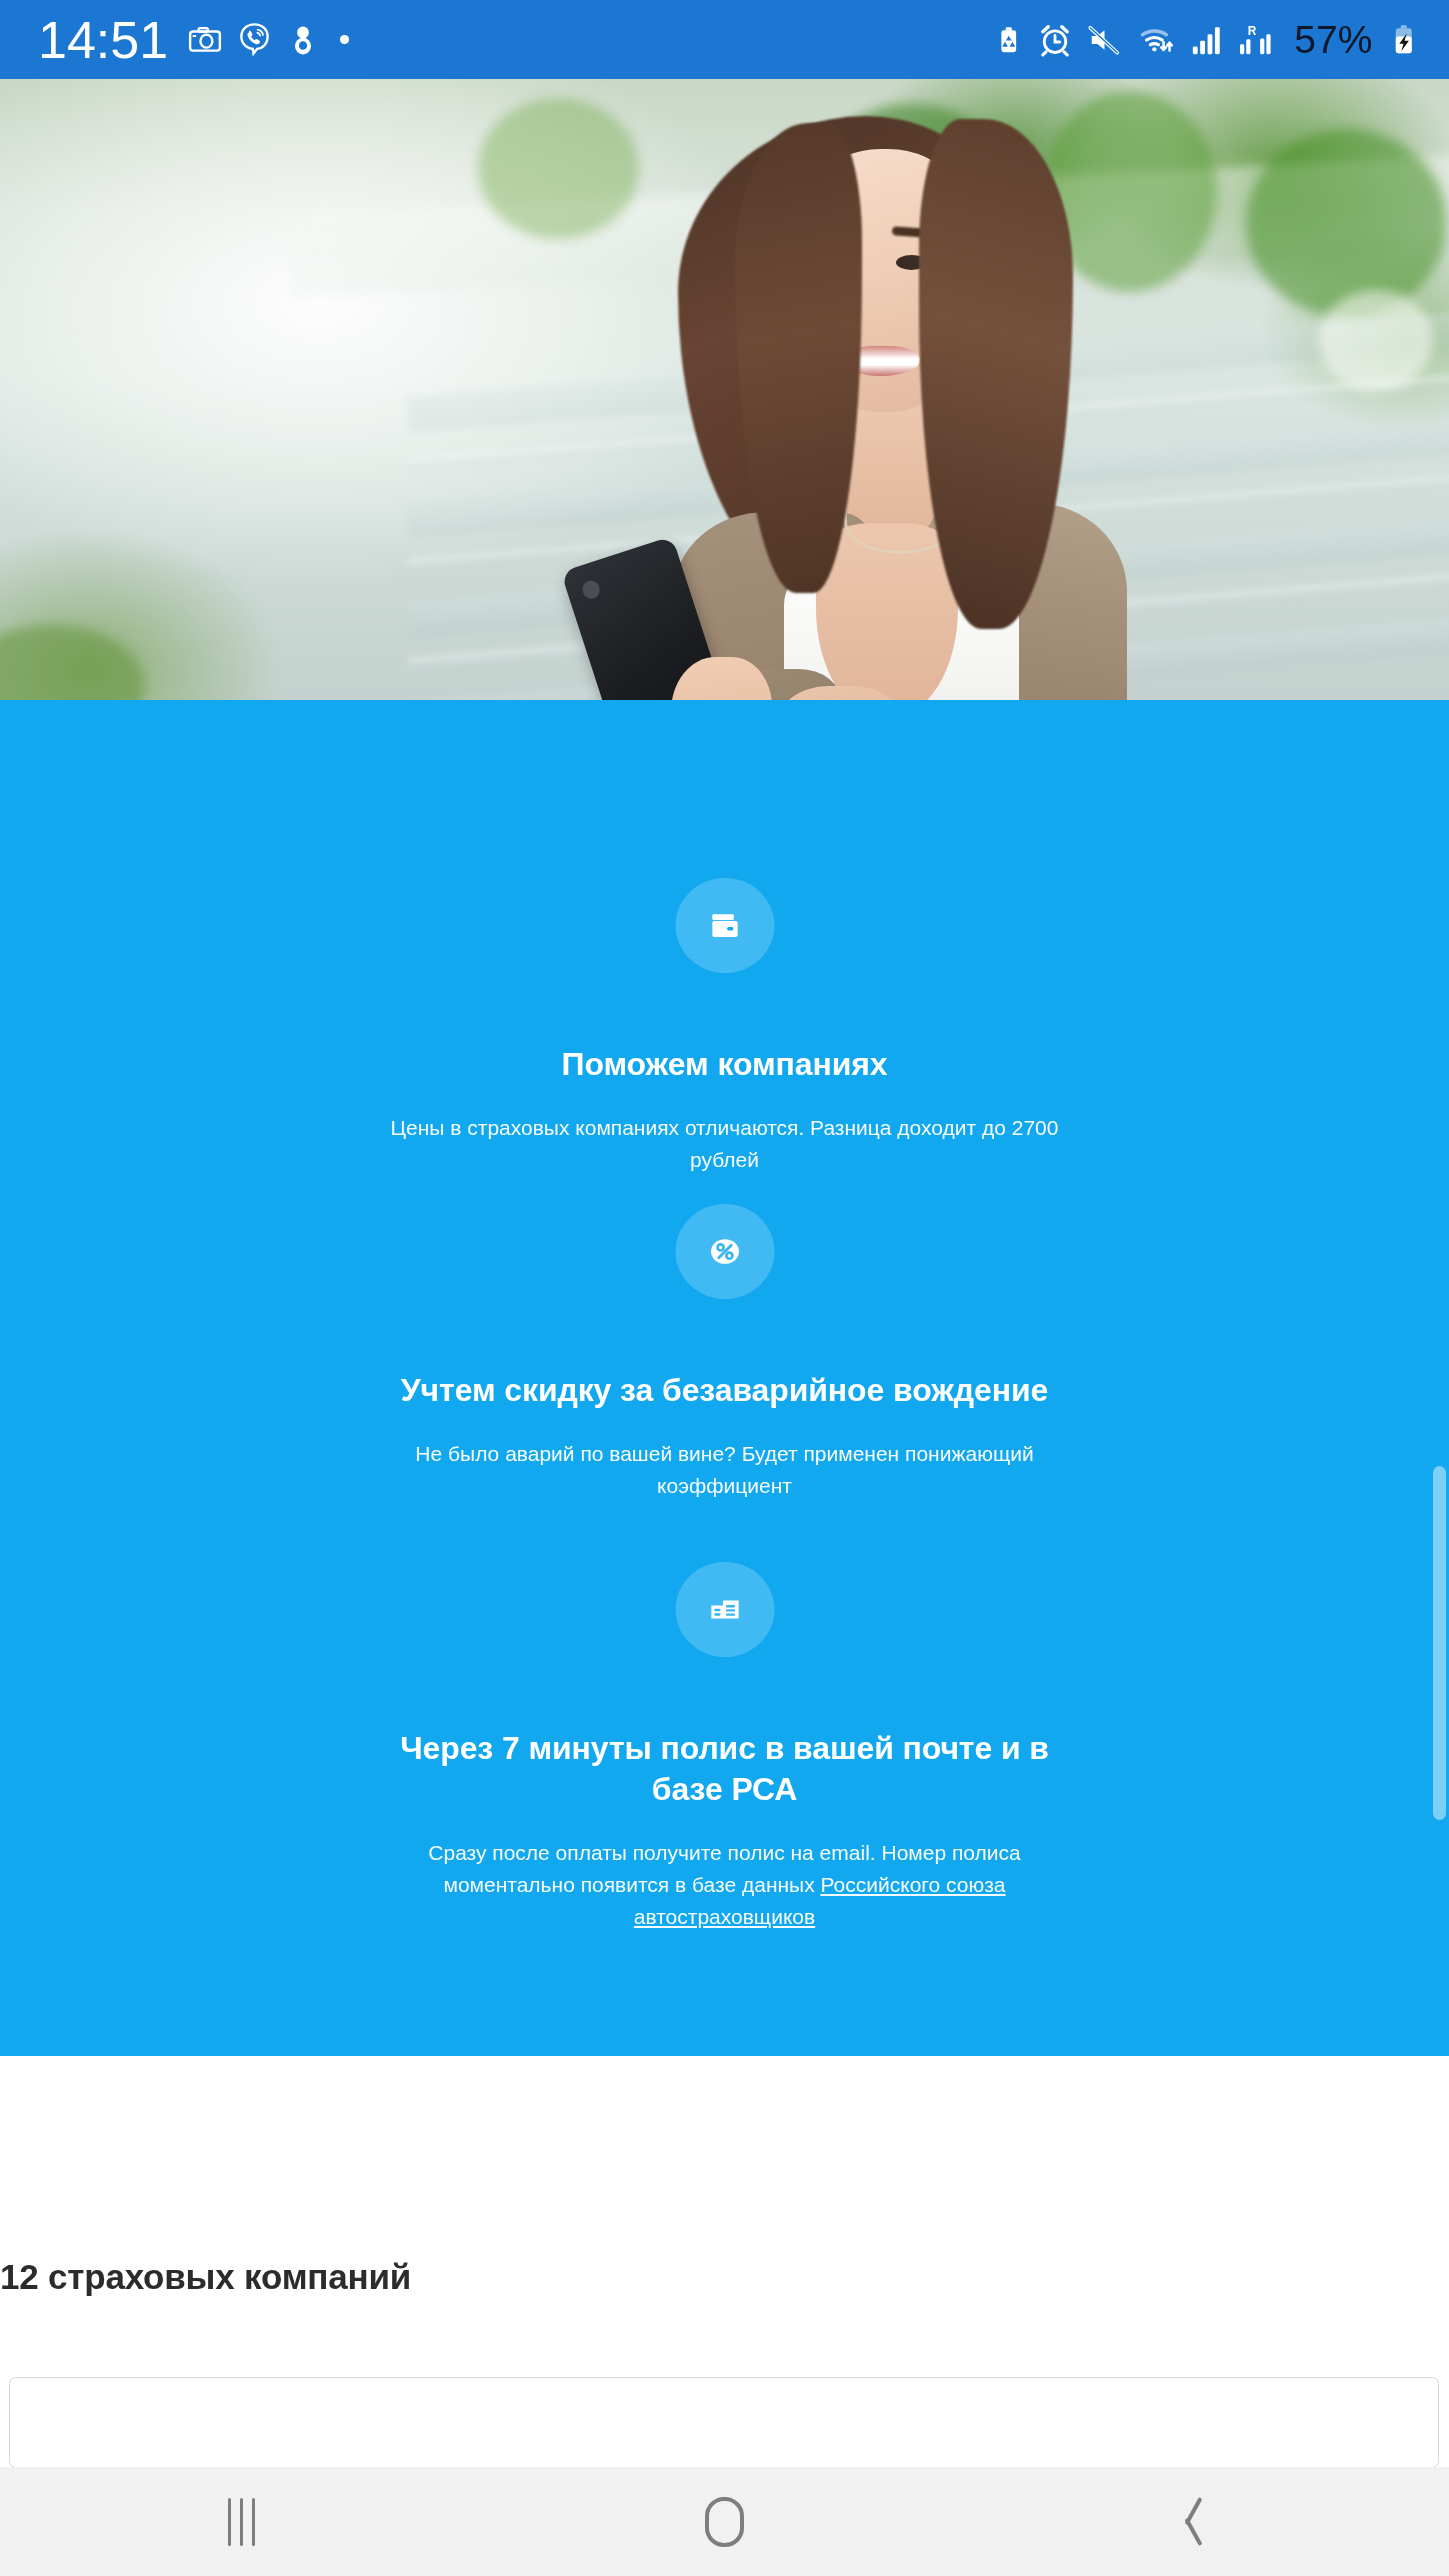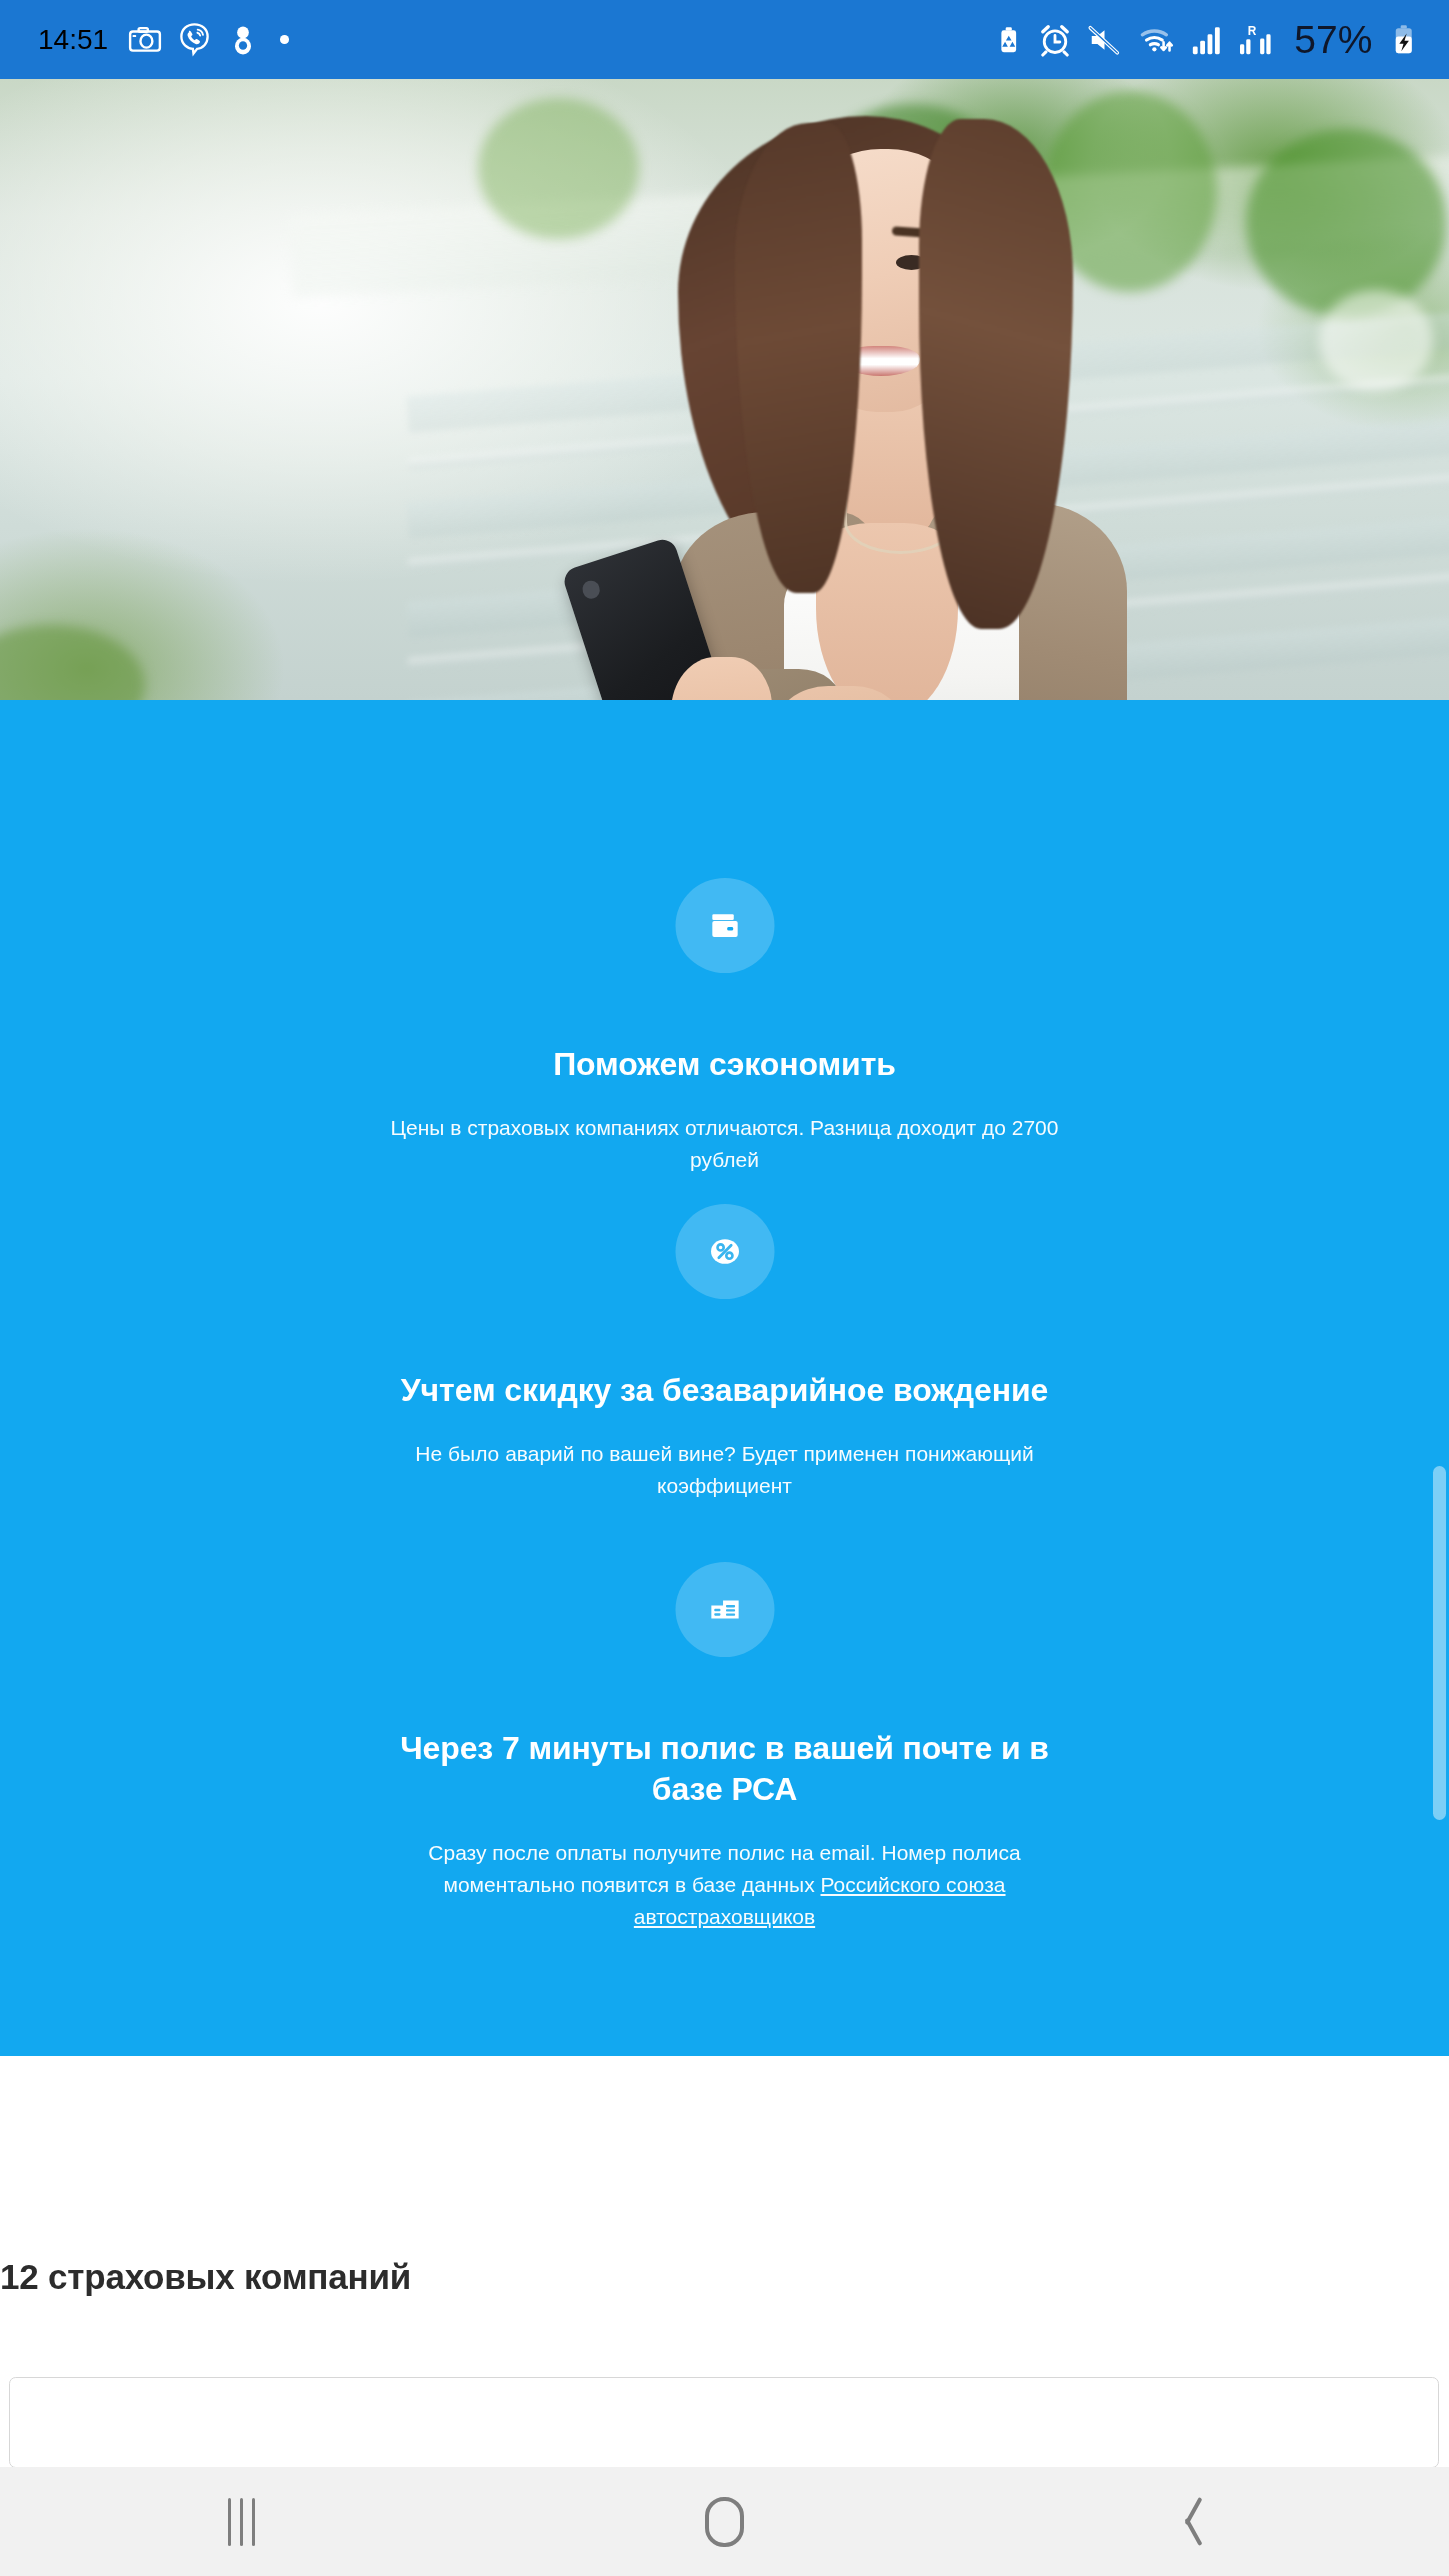--- a/index.html
+++ b/index.html
@@ -31,22 +31,22 @@
     justify-content: space-between;
     padding: 0 31px 0 38px;
     z-index: 40;
   }
   .status-left {
     display: flex;
     align-items: center;
     gap: 14.8px;
   }
   .status-clock {
-    color: #000000;
-    font-size: 28px;
+    color: #ffffff;
+    font-size: 52px;
     font-weight: 400;
     letter-spacing: 0px;
     line-height: 1;
     padding-right: 5.4px;
   }
   .status-right {
     display: flex;
     align-items: center;
     gap: 14.8px;
   }
@@ -540,21 +540,21 @@
   <div class="features">
 
     <div class="feature" id="feature-0">
       <div class="feature-icon-wrap">
         <svg width="39" height="39" viewBox="0 0 24 24">
           <rect x="4.2" y="5" width="13.2" height="3.6" rx="0.8" fill="#ffffff"></rect>
           <rect x="4.2" y="9.2" width="15.6" height="9.8" rx="1.2" fill="#ffffff"></rect>
           <rect x="13.4" y="12.9" width="3.6" height="2.2" rx="0.8" fill="#12a8f0"></rect>
         </svg>
       </div>
-      <div class="feature-title">Поможем сэкономить</div>
+      <div class="feature-title">Поможем компаниях</div>
       <div class="feature-desc">Цены в страховых компаниях отличаются. Разница доходит до 2700 рублей</div>
     </div>
 
     <div class="feature" id="feature-1">
       <div class="feature-icon-wrap">
         <svg width="39" height="39" viewBox="0 0 24 24">
           <ellipse cx="12" cy="12" rx="8.6" ry="7.6" fill="#ffffff"></ellipse>
           <path d="M8.2 15.8 L15.8 8.2" stroke="#3ab5ef" stroke-width="1.7" stroke-linecap="round"></path>
           <circle cx="9.3" cy="9.5" r="1.9" fill="none" stroke="#3ab5ef" stroke-width="1.6"></circle>
           <circle cx="14.7" cy="14.6" r="1.9" fill="none" stroke="#3ab5ef" stroke-width="1.6"></circle>

